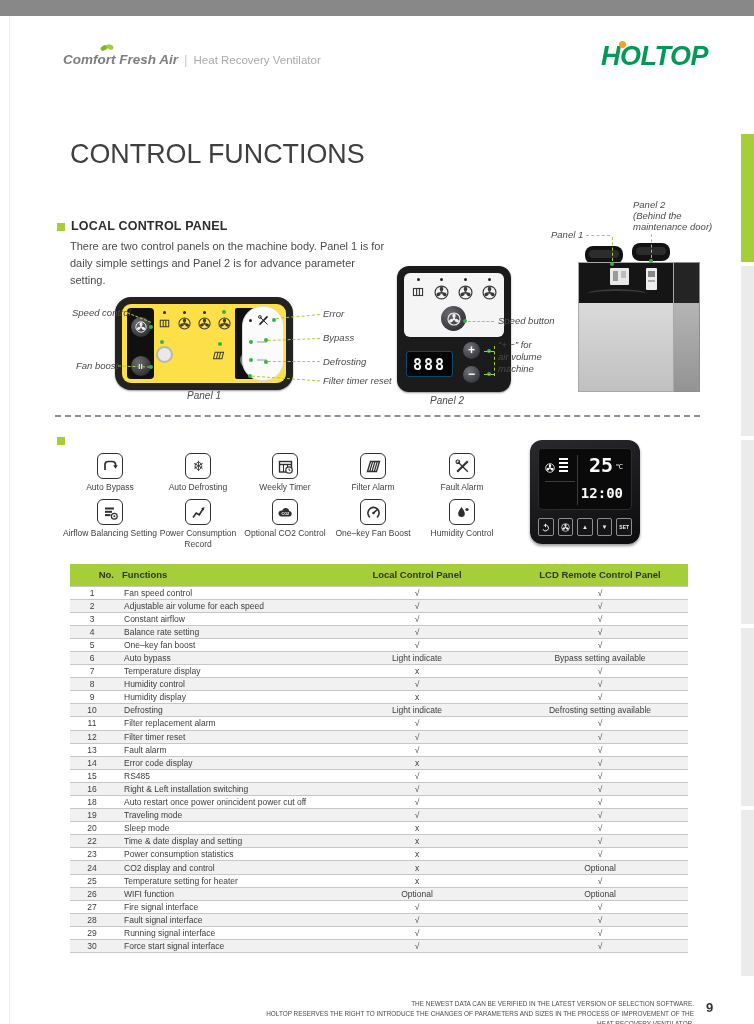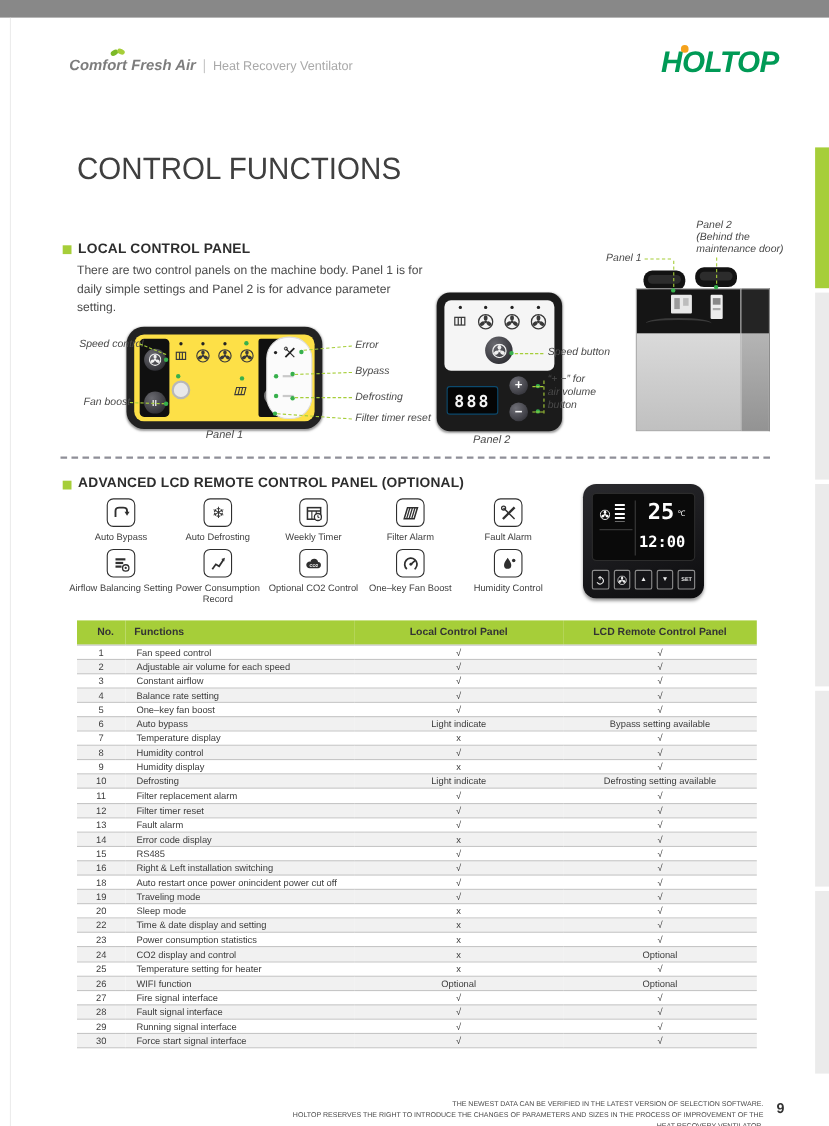--- a/index.html
+++ b/index.html
@@ -68,21 +68,21 @@
   
   .remote{left:530px;top:424px;width:110px;height:104px;background:linear-gradient(160deg,#2a2a2e,#0c0c0e);border-radius:12px;box-shadow:0 2px 3px rgba(0,0,0,.4);}
   .rscreen{position:absolute;left:8px;top:8px;right:8px;height:62px;background:#0a0a0a;border-radius:4px;border:1px solid #2c2c2c;color:#fff;}
   .rbtns{position:absolute;left:8px;bottom:8px;right:8px;height:18px;display:flex;gap:4px;}
   .rbtn2{flex:1;border:1px solid #8e8e8e;border-radius:2px;color:#eee;display:flex;align-items:center;justify-content:center;font-size:6px;background:#151518;}
   .mono{font-family:"DejaVu Sans Mono",monospace;font-weight:bold;}
 
   
   .ftable{left:70px;top:548px;width:618px;border-collapse:collapse;table-layout:fixed;font-size:8.5px;color:#3c3c3c;}
   .ftable th{background:var(--accent);color:#333;font-size:9.5px;height:22px;font-weight:bold;}
-  .ftable th:nth-child(1){text-align:center;padding-left:8px;}
+  .ftable th:nth-child(1){text-align:right;padding-left:8px;}
   .ftable th:nth-child(2){text-align:left;padding-left:8px;}
   .ftable td{height:13.1px;border-top:1px solid #c6c6c6;text-align:center;white-space:nowrap;overflow:hidden;}
   .ftable td:nth-child(2){text-align:left;padding-left:10px;}
   .ftable tr:nth-child(even) td{background:#f1f1f1;}
   .ftable tr:last-child td{border-bottom:1px solid #c6c6c6;}
 
   
   .footer{right:60px;top:983px;width:430px;text-align:right;font-size:6.4px;line-height:1.55;color:#4a4a4a;}
   .pagenum{left:706px;top:984px;font-size:13px;font-weight:bold;color:#333;}
 
@@ -242,21 +242,21 @@
   <div class="abs gdot" style="left:463px;top:303px;"></div>
   <div class="abs dash-h" style="left:468px;top:305px;width:26px;"></div>
   <div class="abs anno" style="left:498px;top:299px;">Speed button</div>
   <div class="abs gdot" style="left:487px;top:333px;"></div>
   <div class="abs dash-h" style="left:484px;top:335px;width:10px;"></div>
   <div class="abs gdot" style="left:487px;top:356px;"></div>
   <div class="abs dash-h" style="left:484px;top:358px;width:10px;"></div>
   <div class="abs dash-v" style="left:494px;top:330px;height:30px;"></div>
   <div class="abs anno" style="left:498px;top:323px;">“+ −” for</div>
   <div class="abs anno" style="left:498px;top:335px;">air volume</div>
-  <div class="abs anno" style="left:498px;top:347px;">button</div>
+  <div class="abs anno" style="left:498px;top:347px;">machine</div>
 
   <div class="abs cyl" style="left:585px;top:230px;width:38px;height:18px;">
       <div class="cyl-in"></div>
     </div>
   <div class="abs cyl" style="left:632px;top:227px;width:38px;height:18px;">
       <div class="cyl-in"></div>
     </div>
   <div class="abs mach-front">
     <div class="mach-top">
       <div style="position:absolute;left:31px;top:5px;width:19px;height:17px;background:#e8e8e8;border-radius:1px;">
@@ -280,21 +280,20 @@
   <div class="abs gdot" style="left:610px;top:246px;"></div>
   <div class="abs anno" style="left:633px;top:183px;">Panel 2</div>
   <div class="abs anno" style="left:633px;top:194px;">(Behind the</div>
   <div class="abs anno" style="left:633px;top:205px;">maintenance door)</div>
   <div class="abs dash-v" style="left:651px;top:218px;height:24px;"></div>
   <div class="abs gdot" style="left:649px;top:243px;"></div>
 
   <div class="abs divider"></div>
 
   <div class="abs bullet" style="left:57px;top:421px;"></div>
-  <div class="abs sec-head" style="left:71px;top:416px;">ADVANCED LCD REMOTE CONTROL PANEL (OPTIONAL)</div>
 
   <div class="abs feat" style="left:62px;top:437px;">
     <span class="icobox">
       <svg width="17" height="17" viewBox="0 0 17 17">
           <path d="M3 12 L3 6.5 Q3 3.5 6.5 3.5 L10 3.5 Q13.5 3.5 13.5 6.5 L13.5 8" fill="none" stroke="#2f2f2f" stroke-width="1.7"></path>
           <path d="M11.2 7.2 L15.8 7.2 L13.5 10.8 Z" fill="#2f2f2f"></path>
         </svg>
     </span>
     <div class="feat-label">Auto Bypass</div>
   </div>

